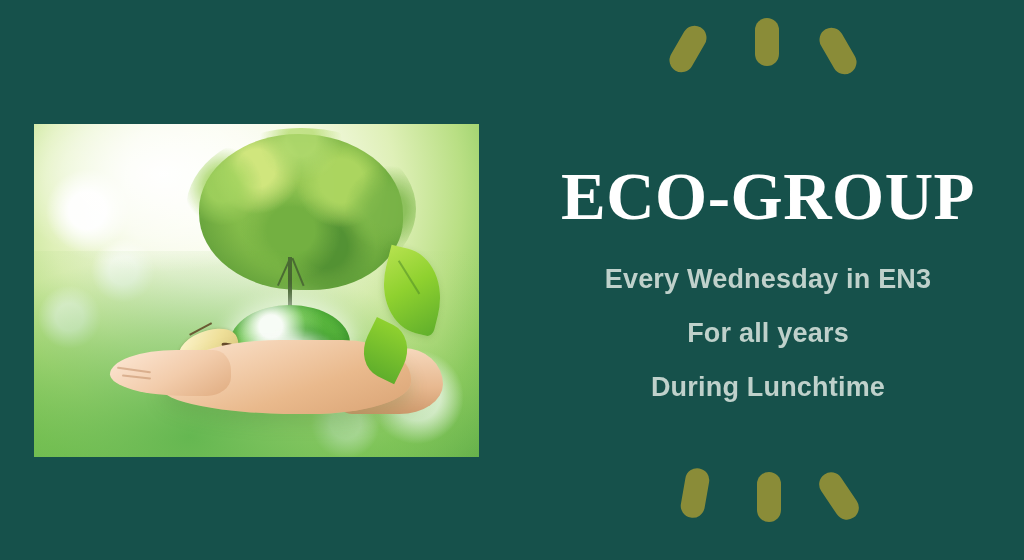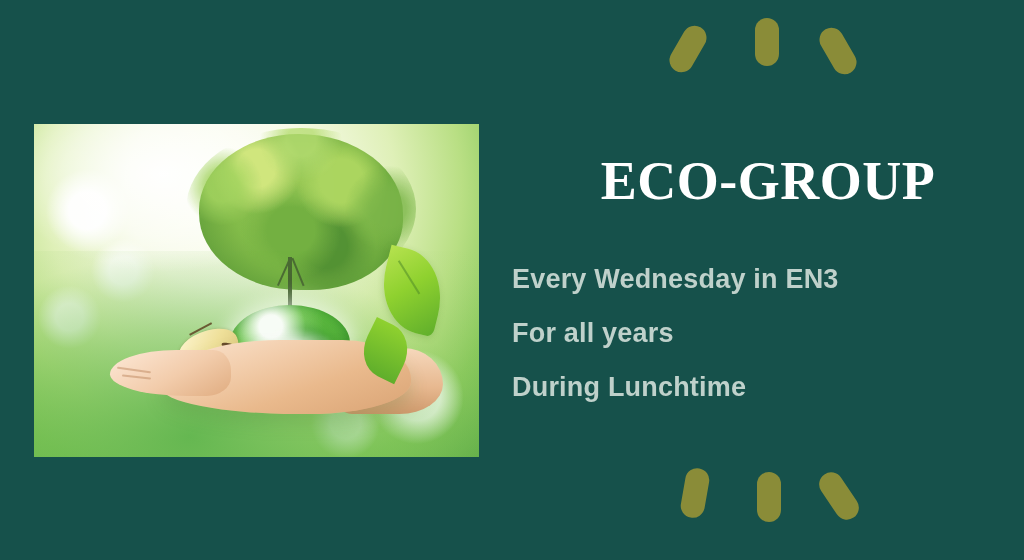--- a/index.html
+++ b/index.html
@@ -207,31 +207,31 @@
 
   
   .title {
     position: absolute;
     left: 512px;
     top: 118px;
     width: 512px;
     text-align: center;
     color: #ffffff;
     font-family: "Liberation Serif", serif;
-    font-size: 54px;
+    font-size: 67px;
     line-height: 1;
     letter-spacing: 0.5px;
     white-space: nowrap;
   }
   .subtitle {
     position: absolute;
     left: 512px;
     top: 252px;
     width: 512px;
-    text-align: left;
+    text-align: center;
     color: #bfd1cb;
     font-family: "Liberation Sans", sans-serif;
     font-weight: bold;
     font-size: 27px;
     line-height: 54px;
     letter-spacing: 0.2px;
   }
   .subtitle-line { display: block; }
 
   

